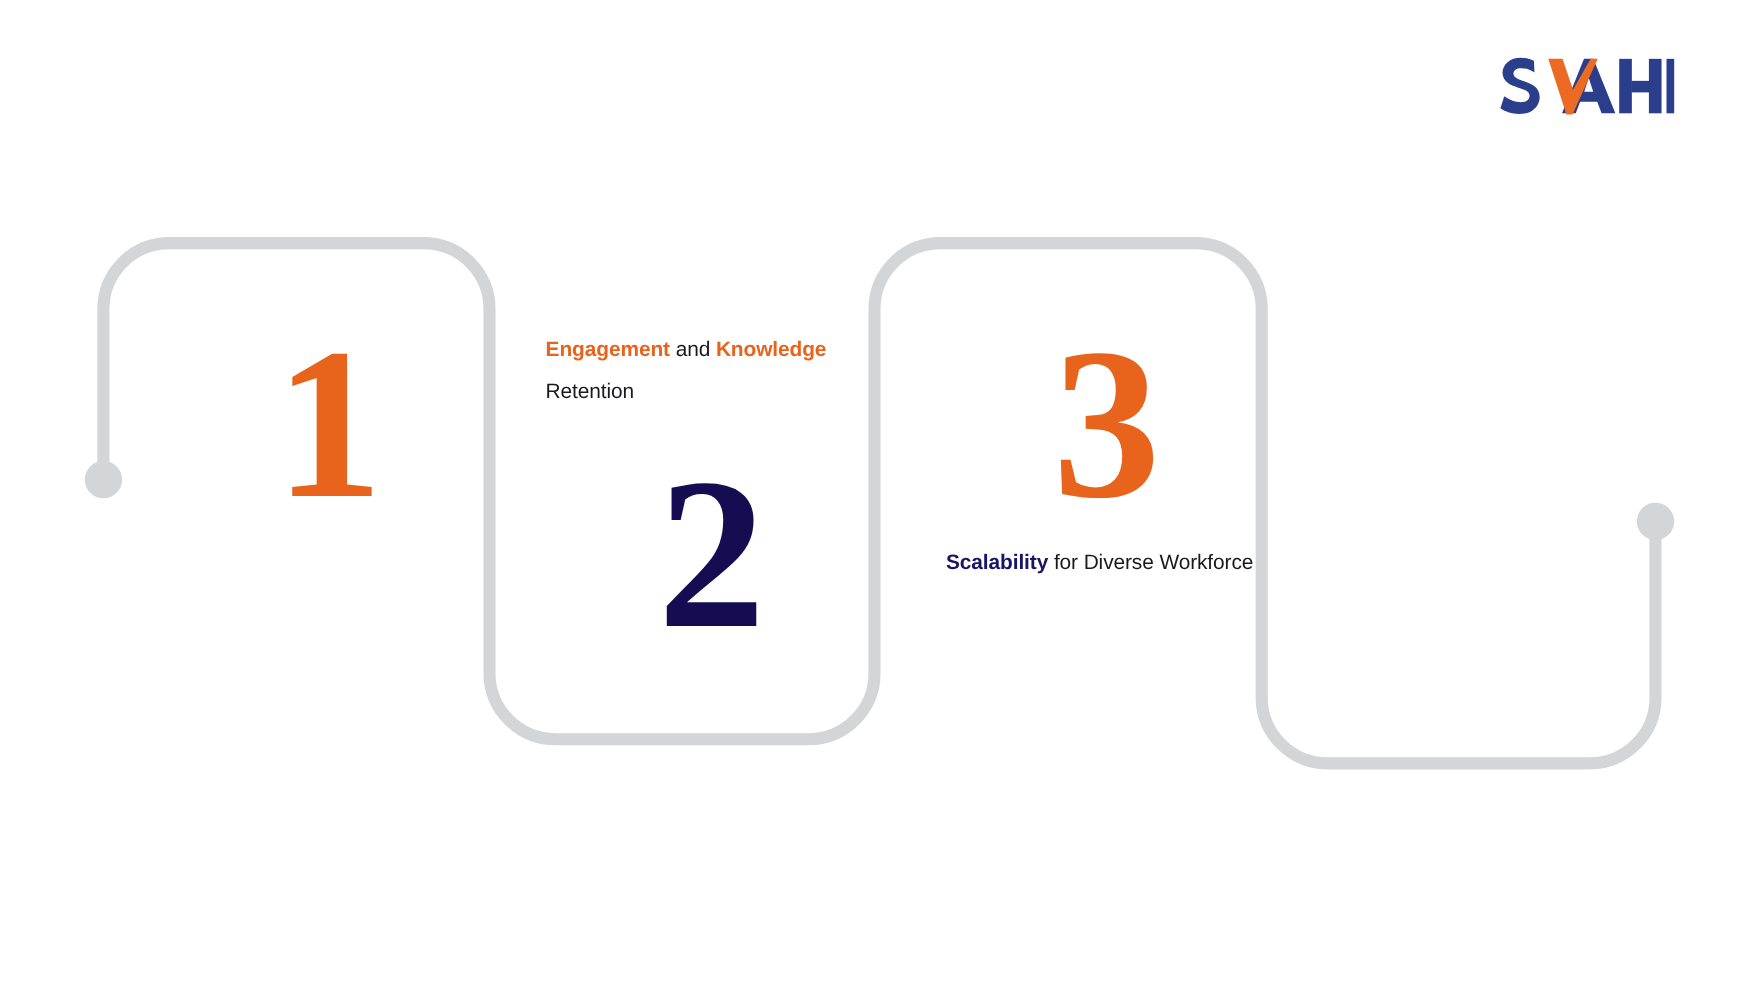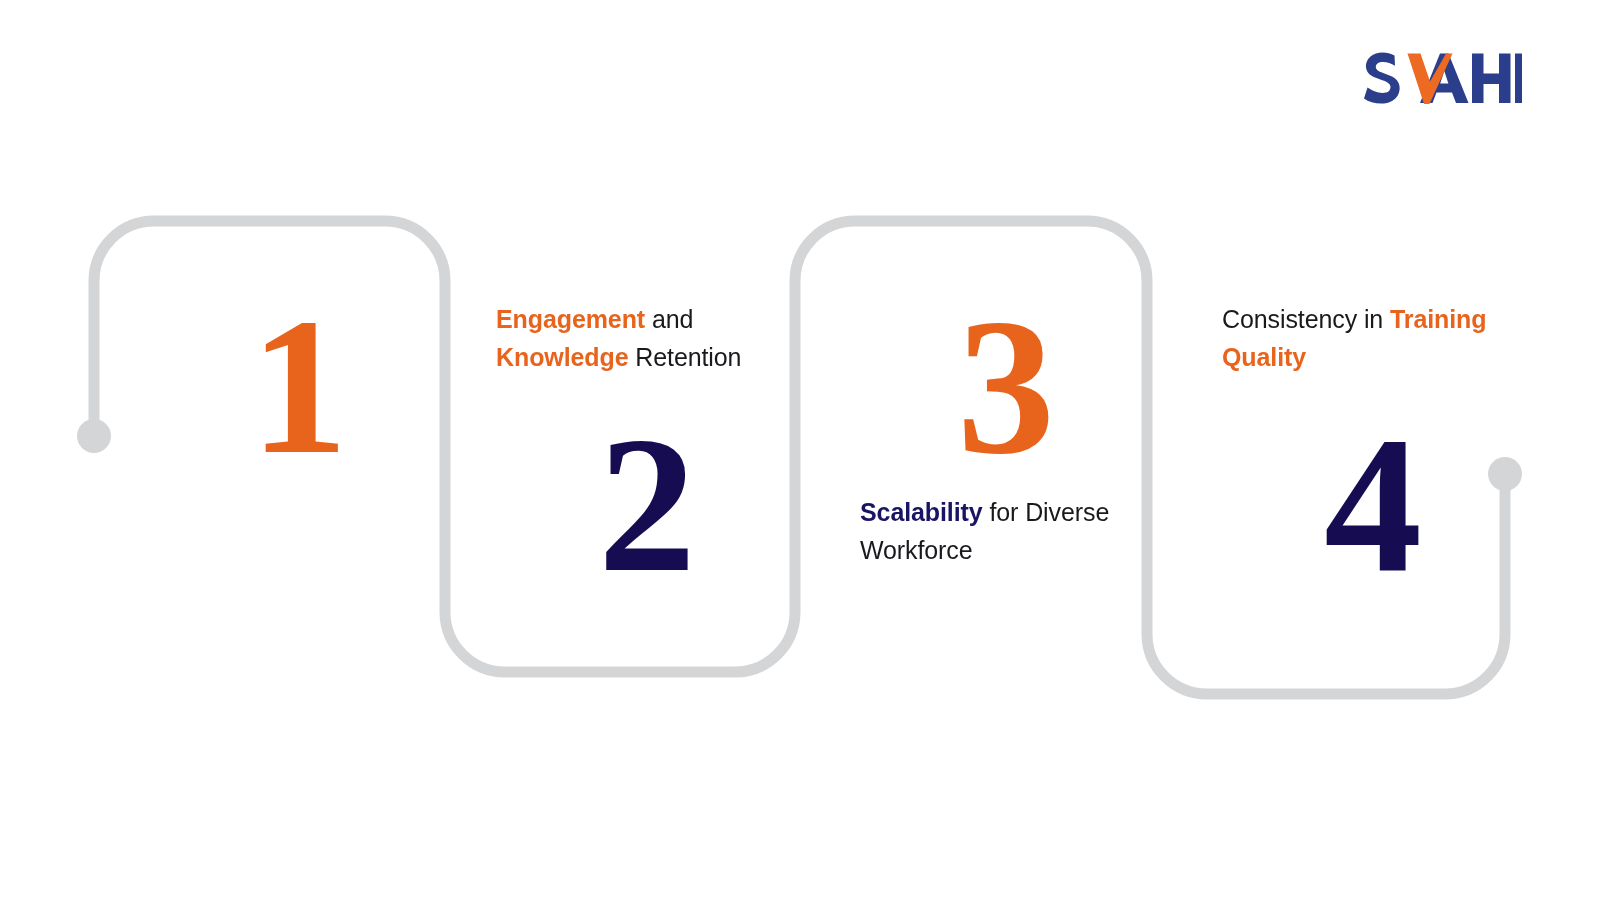--- a/index.html
+++ b/index.html
@@ -52,21 +52,21 @@
     font-weight: 700;
     line-height: 1;
     letter-spacing: -0.01em;
     margin: 0;
   }
   .num-orange { color: #E8641C; }
   .num-navy   { color: #150C52; }
 
   .caption {
     font-family: "Liberation Sans", sans-serif;
-    font-size: 25px;
+    font-size: 19px;
     line-height: 38px;
     font-weight: 400;
     color: #1A1A1E;
     letter-spacing: -0.1px;
     margin: 0;
   }
   .caption .hl-orange {
     color: #E8641C;
     font-weight: 700;
   }
@@ -154,18 +154,14 @@
   <div class="step" id="step-2">
     <div class="caption"><span class="hl-orange">Engagement</span><span> and </span><span class="hl-orange">Knowledge</span><span> Retention</span></div>
     <div class="bignum num-navy">2</div>
   </div>
 
   <div class="step" id="step-3">
     <div class="bignum num-orange">3</div>
     <div class="caption"><span class="hl-navy">Scalability</span><span> for Diverse Workforce</span></div>
   </div>
 
-  <div class="step" id="step-4">
-    <div class="caption"><span>Consistency in </span><span class="hl-orange">Training Quality</span></div>
-    <div class="bignum num-navy">4</div>
-  </div>
 
 </div>
 
 </body></html>

